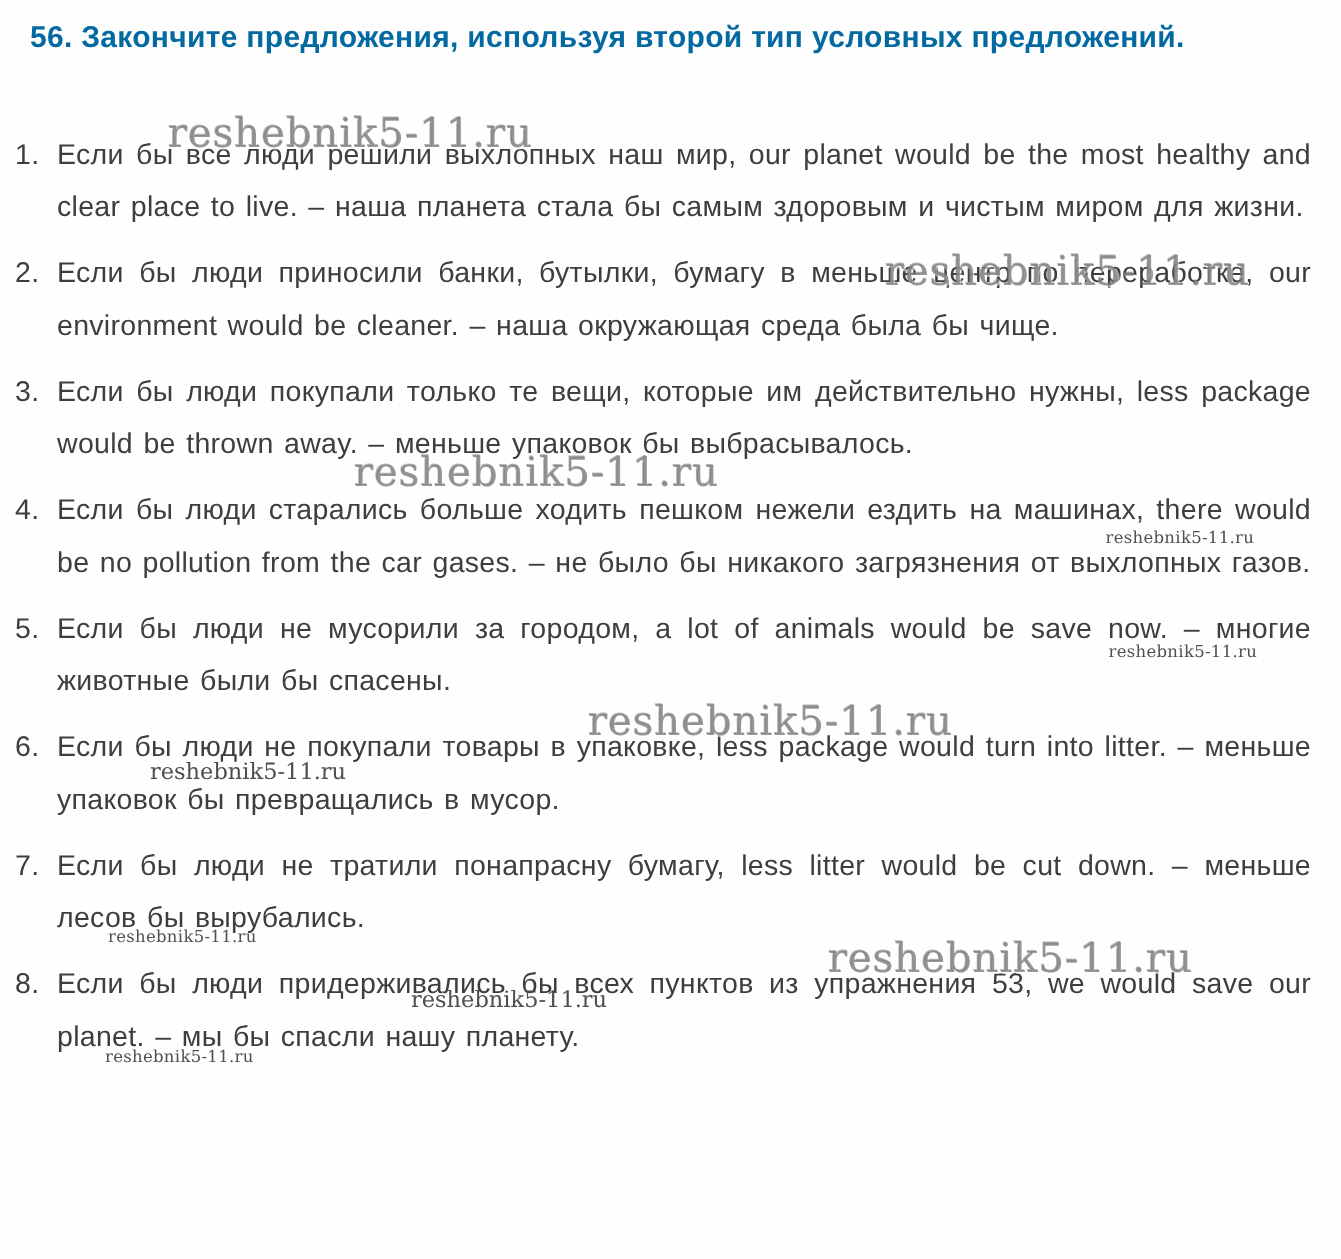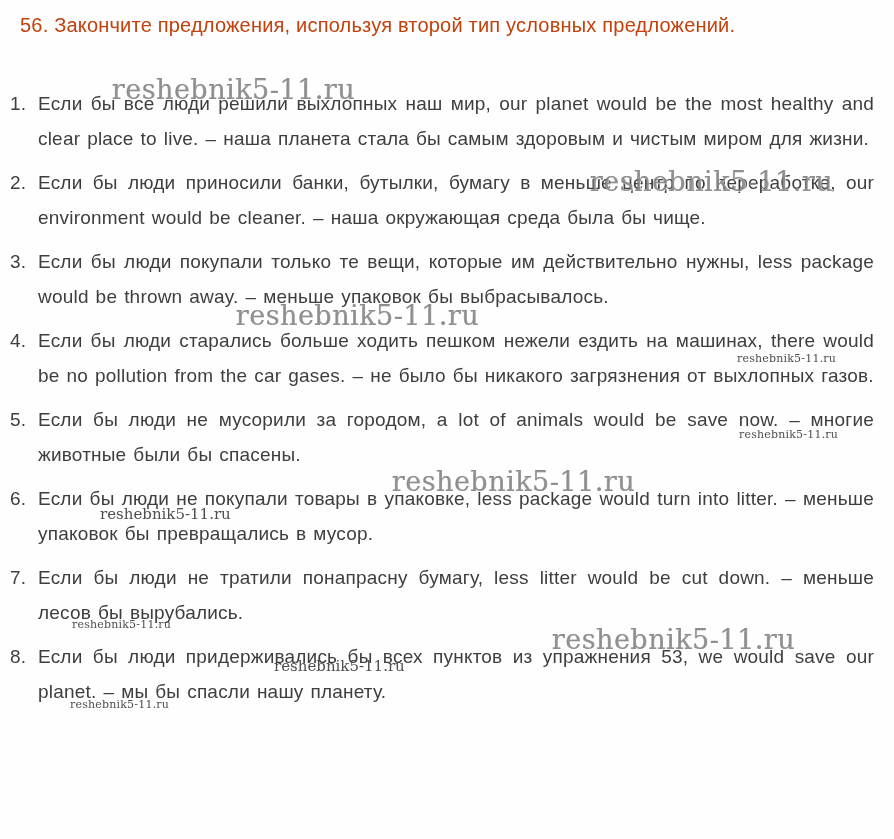--- a/index.html
+++ b/index.html
@@ -11,22 +11,22 @@
     overflow: hidden;
   }
   .page {
     position: relative;
     width: 894px;
     height: 839px;
   }
   .title {
     margin: 14px 20px 0 20px;
     font-size: 20px;
-    font-weight: normal;
-    color: #c2410c;
+    font-weight: bold;
+    color: #0369a1;
     letter-spacing: 0.2px;
   }
   .answers {
     margin-top: 49px;
     padding: 0 20px 0 0;
   }
   .item {
     position: relative;
     padding-left: 38px;
     margin-bottom: 9px;

